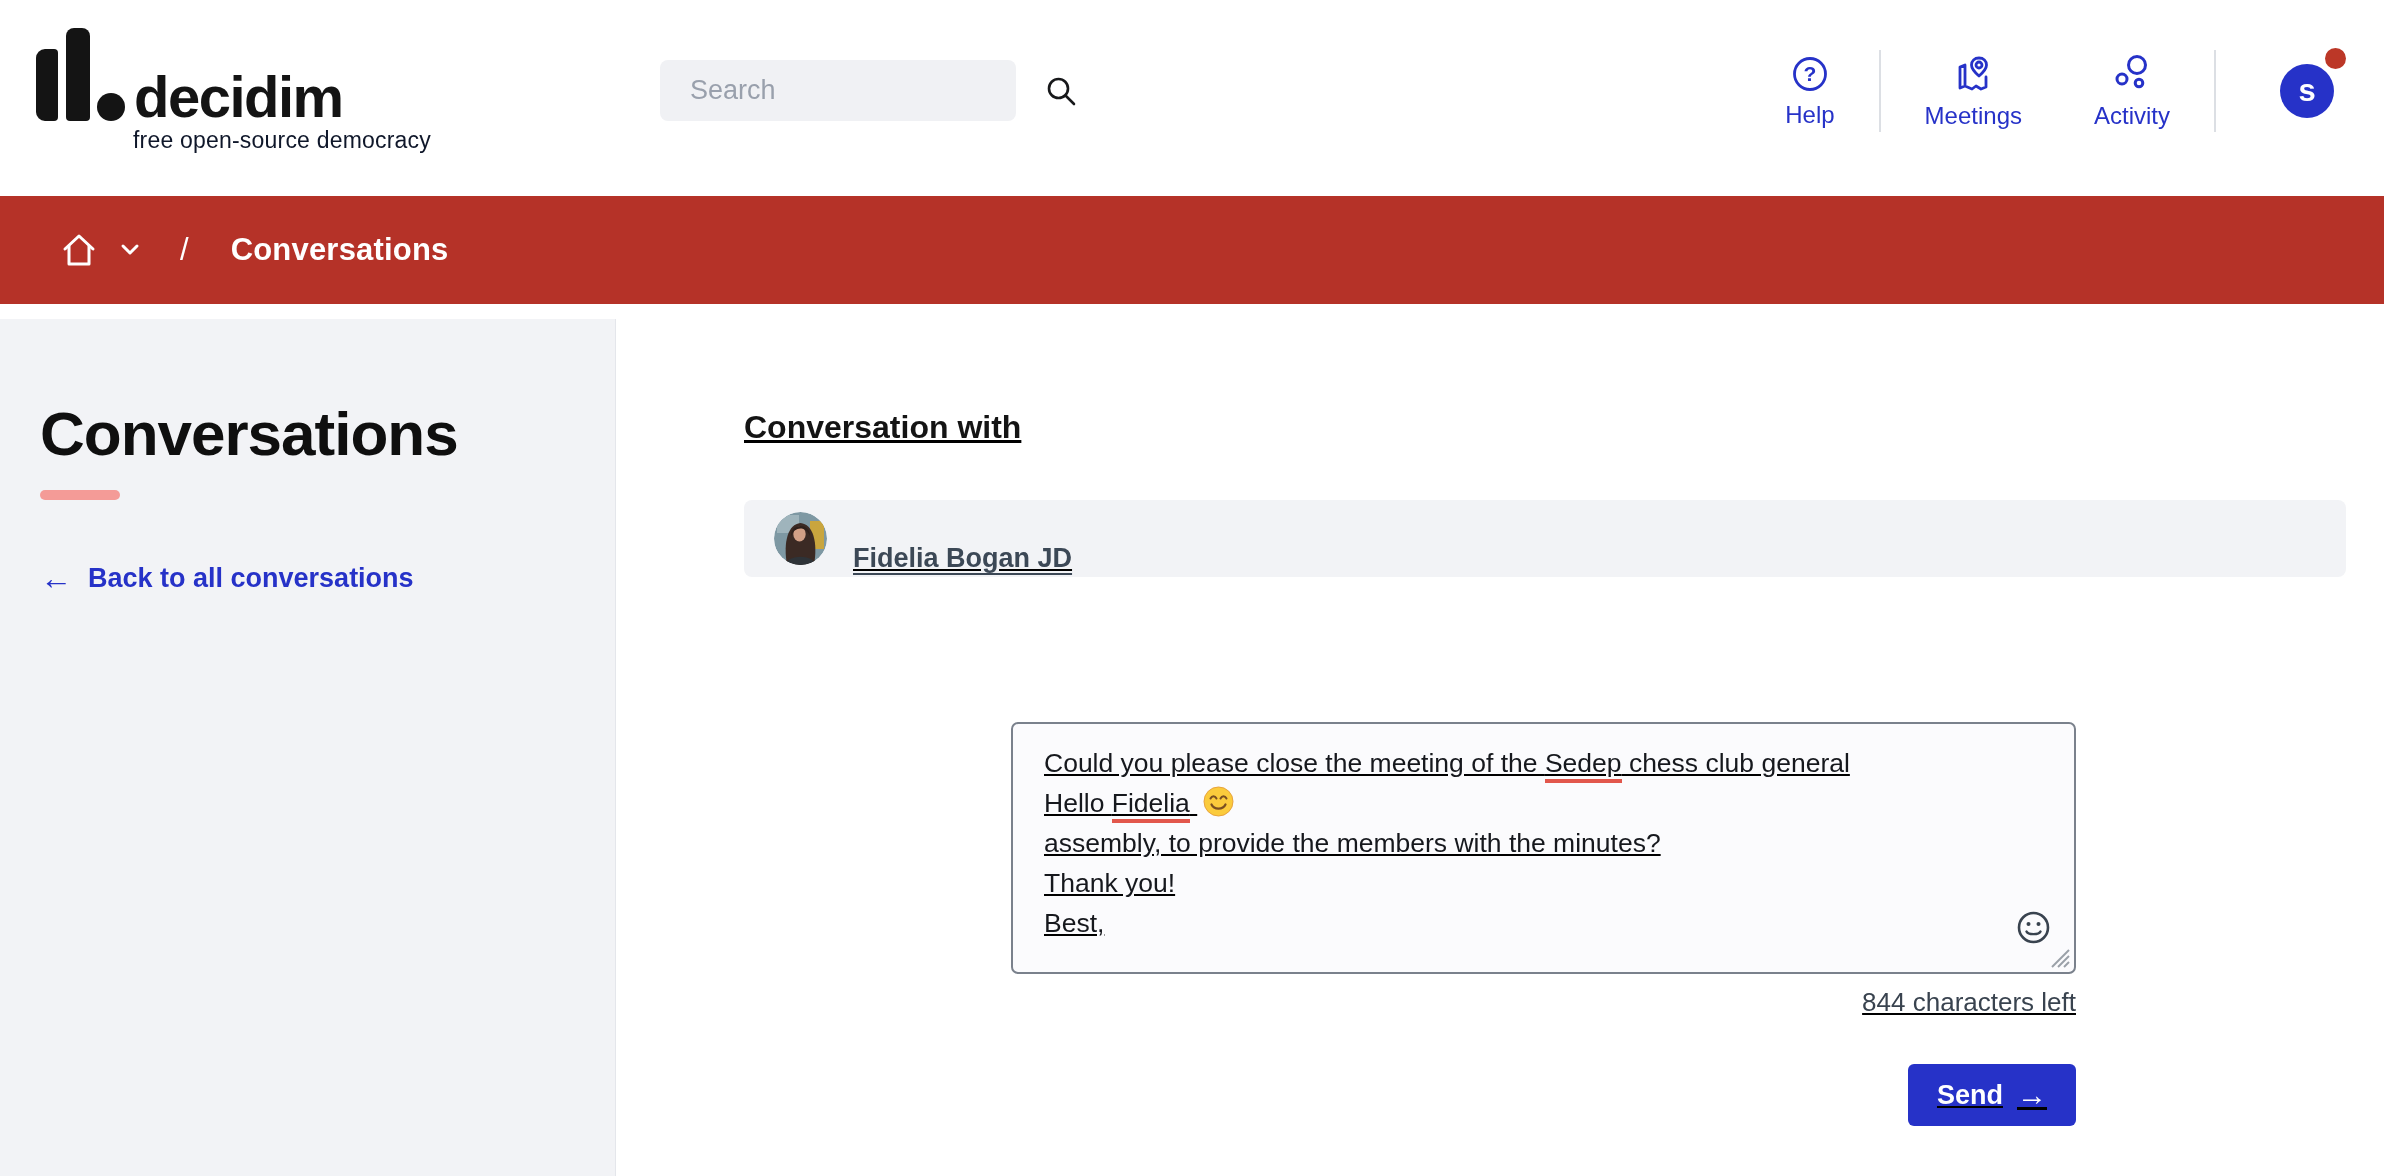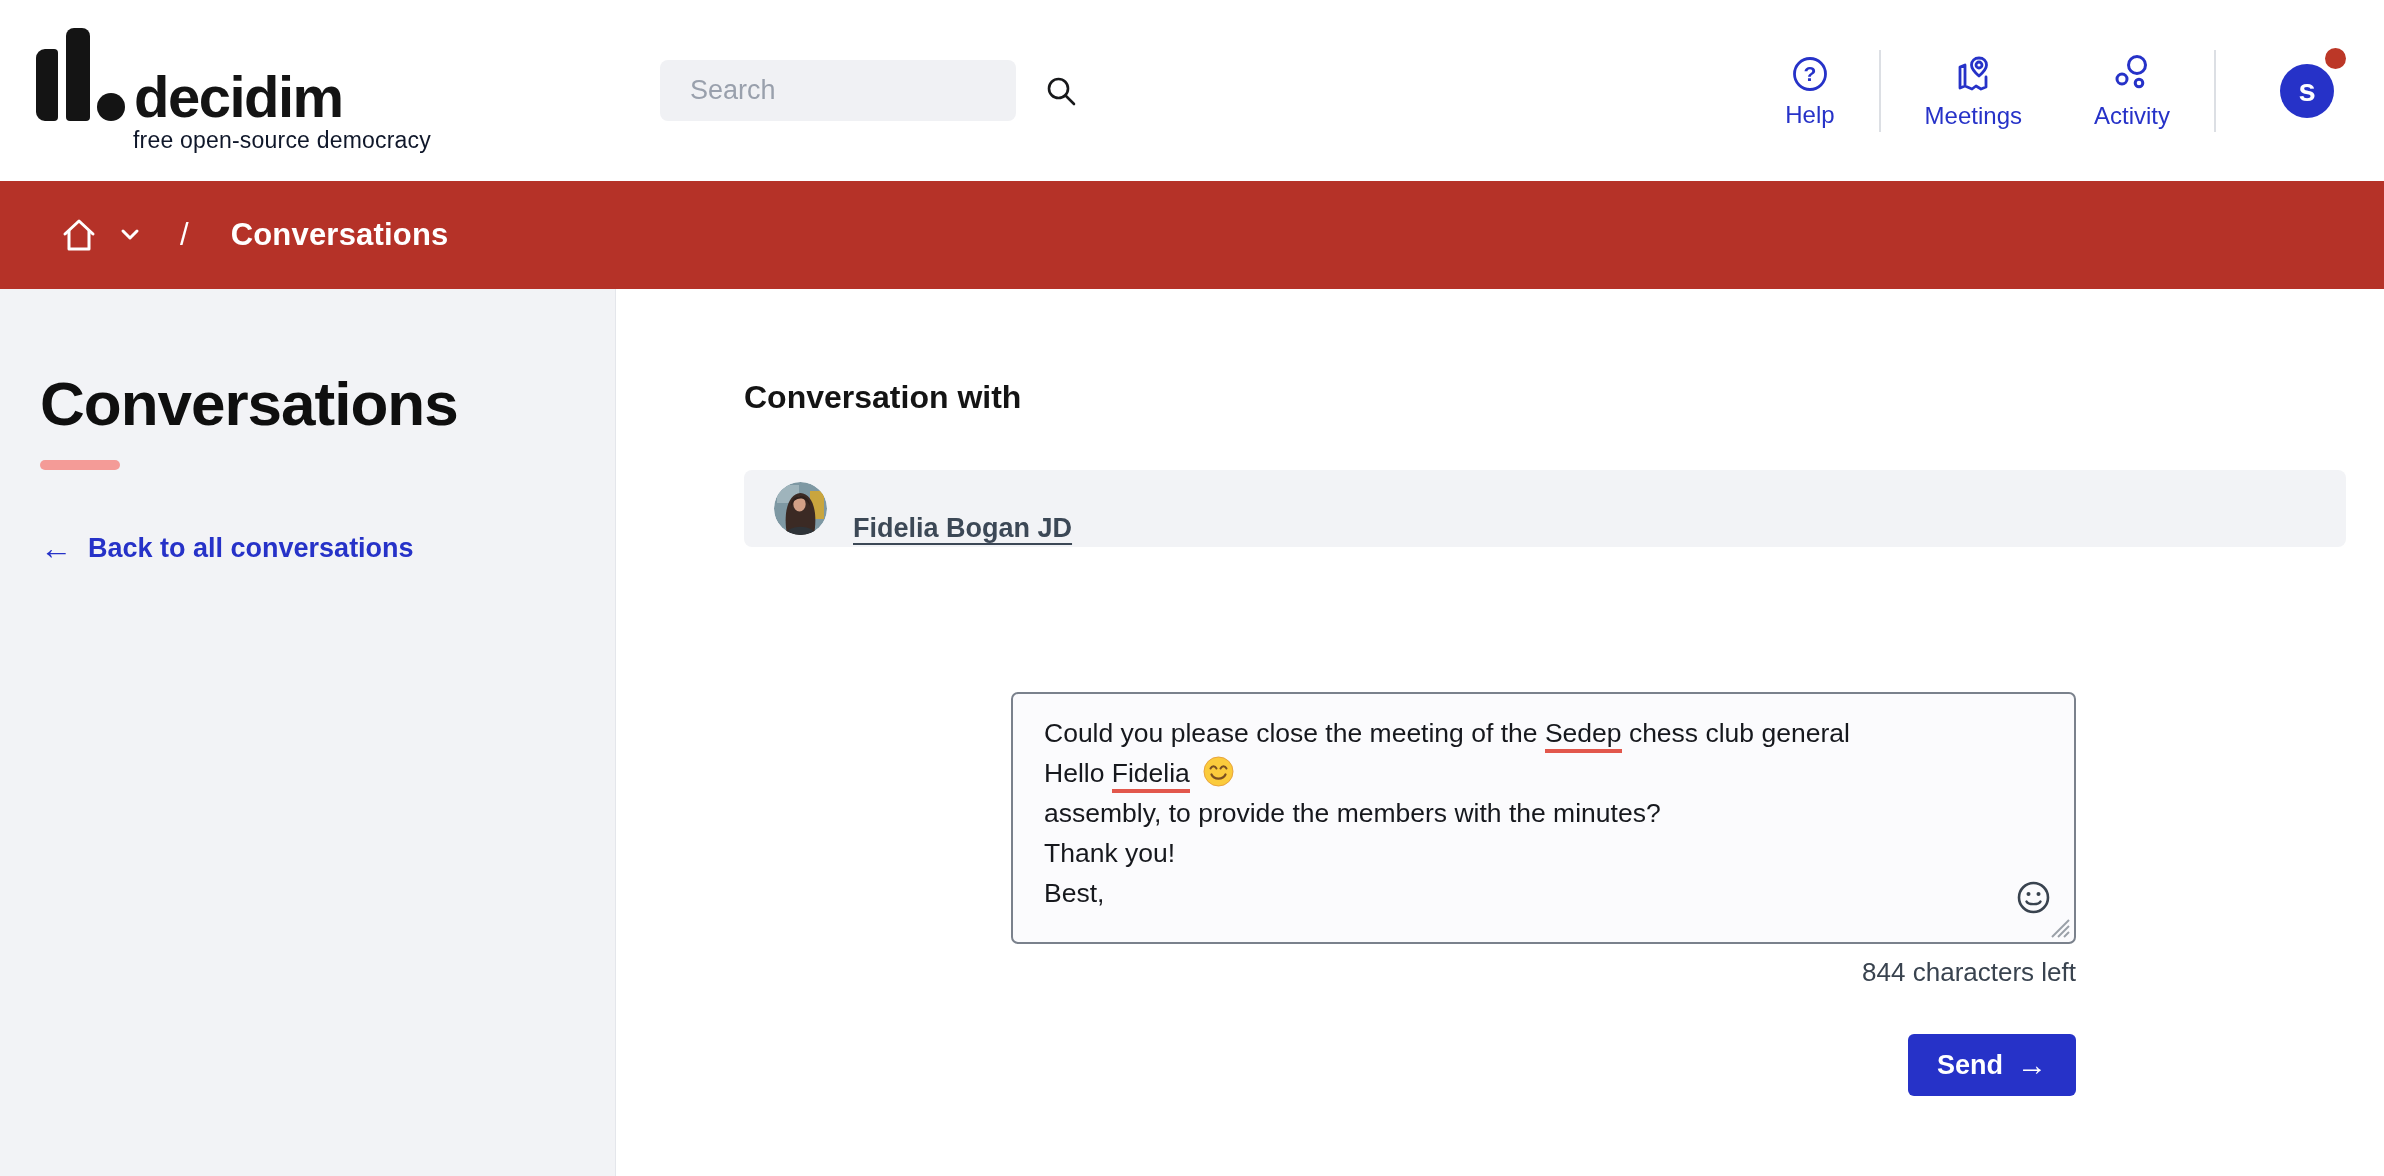--- a/index.html
+++ b/index.html
@@ -2,21 +2,21 @@
 <html><head>
 <meta charset="utf-8">
 <style>
   * { margin: 0; padding: 0; box-sizing: border-box; }
   html, body { width: 2384px; height: 1176px; }
   body {
     font-family: "Liberation Sans", "DejaVu Sans", sans-serif;
     background: #ffffff;
     overflow: hidden;
   }
-  .page { width: 2384px; height: 1176px; display: flex; flex-direction: column; }
+  .page { width: 2384px; height: 1176px; display: flex; flex-direction: column; gap: 15px; }
 
   
   .header {
     height: 181px; background: #ffffff; display: flex; align-items: center;
     padding: 0 50px 0 36px; flex: 0 0 auto;
   }
   .logo { display: flex; flex-direction: column; cursor: pointer; }
   .logo-top { display: flex; align-items: flex-end; }
   .logo-bar1 { width: 22px; height: 72px; background: #141414; border-radius: 9px 4px 4px 9px; }
   .logo-bar2 { width: 24px; height: 93px; background: #141414; border-radius: 8px 8px 4px 4px; margin-left: 8px; }
@@ -82,21 +82,21 @@
     margin-top: 62px; display: flex; align-items: center; gap: 16px;
     color: #2632C8; font-size: 27px; font-weight: 700; text-decoration: none; cursor: pointer;
   }
   .back-arrow { font-size: 32px; font-weight: 400; line-height: 1; }
   .new-conv-btn {
     margin-top: 70px; width: 428px; height: 91px; background: #2632C8; border: none;
     border-radius: 9px; color: #ffffff; font-family: inherit; font-size: 30px; font-weight: 700;
     display: flex; align-items: center; justify-content: center; gap: 20px; cursor: pointer;
   }
 
-  .main { flex: 1; background: #ffffff; padding: 90px 38px 0 128px; }
+  .main { flex: 1; background: #ffffff; padding: 90px 38px 0 128px; text-decoration: underline; }
   .main-heading { font-size: 32px; font-weight: 700; color: #141414; }
 
   .participant-row {
     margin-top: 54px; height: 77px; background: #F2F3F6; border-radius: 8px;
     display: flex; align-items: center; padding: 0 30px; gap: 26px;
   }
   .participant-avatar { width: 53px; height: 53px; border-radius: 50%; overflow: hidden; flex: 0 0 auto; }
   .participant-name {
     font-size: 27px; font-weight: 600; color: #3C4856; cursor: pointer;
     text-decoration: underline; text-decoration-thickness: 2px; text-underline-offset: 6px; margin-top: 40px;

